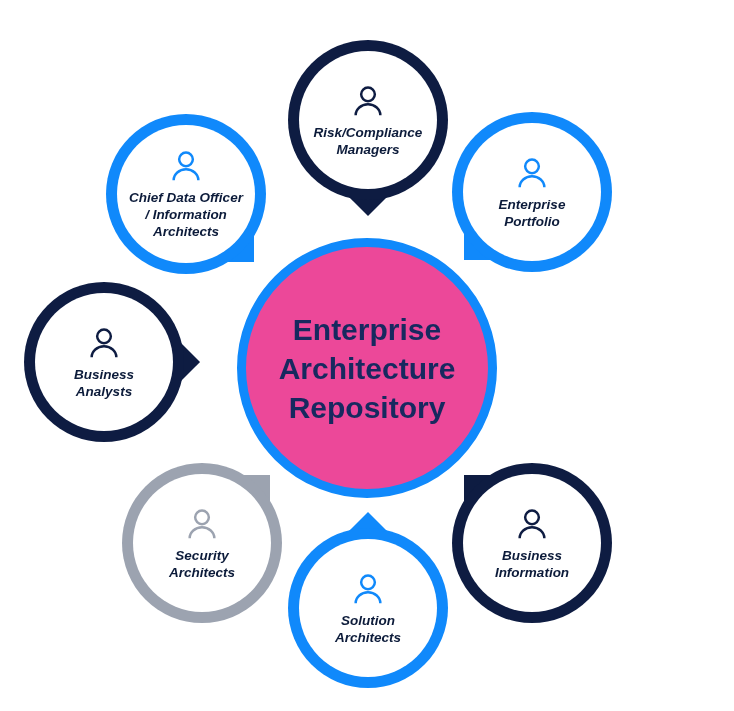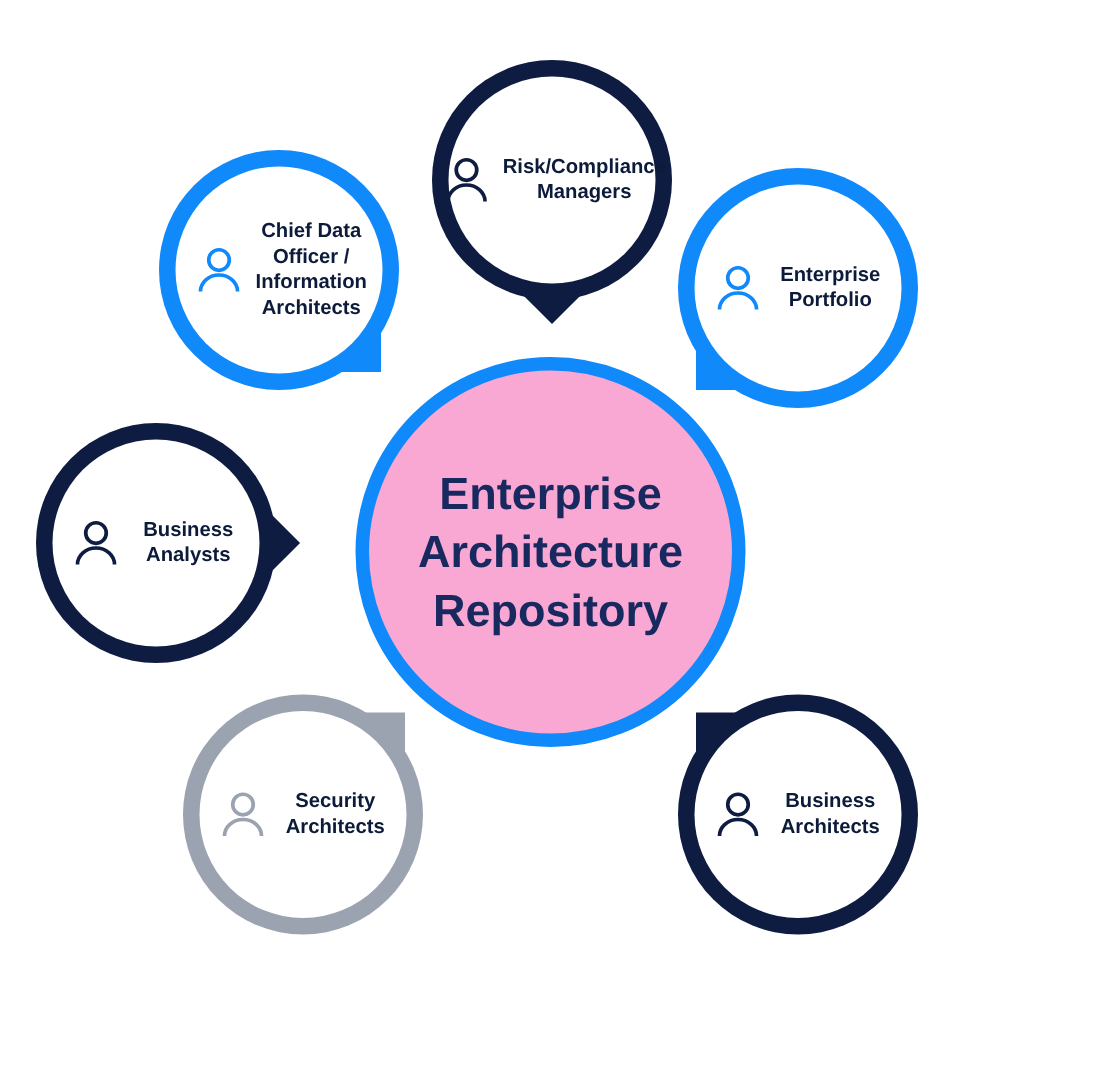--- a/index.html
+++ b/index.html
@@ -20,21 +20,21 @@
   
   .center-circle {
     position: absolute;
     left: 237px;
     top: 238px;
     width: 260px;
     height: 260px;
     box-sizing: border-box;
     border: 9px solid var(--blue);
     border-radius: 50%;
-    background: #f9a8d4;
+    background: #ec4899;
     display: flex;
     align-items: center;
     justify-content: center;
     z-index: 3;
   }
   .center-label {
     width: 205px;
     text-align: center;
     font-size: 30px;
     font-weight: bold;
@@ -59,26 +59,27 @@
     inset: 0;
     border-radius: 50%;
     z-index: 2;
   }
   .node .inner {
     position: absolute;
     inset: 11px;
     border-radius: 50%;
     background: #ffffff;
     display: flex;
-    flex-direction: row;
+    flex-direction: column;
     align-items: center;
     justify-content: center;
     gap: 5px;
     box-sizing: border-box;
     padding: 4px 10px;
+    font-style: italic;
   }
   .node .icon svg {
     width: 38px;
     height: 38px;
     display: block;
   }
   .node .label {
     font-size: 13.5px;
     font-weight: bold;
     line-height: 1.25;
@@ -101,21 +102,21 @@
   .theme-gray .icon { color: var(--gray); }
 
   
   .pos-top          { left: 288px; top: 40px;  }
   .pos-top-right    { left: 452px; top: 112px; }
   .pos-right        { left: 532px; top: 287px; }
   .pos-bottom-right { left: 452px; top: 463px; }
   .pos-bottom       { left: 288px; top: 528px; }
   .pos-bottom-left  { left: 122px; top: 463px; }
   .pos-left         { left: 24px;  top: 282px; }
-  .pos-top-left     { left: 106px; top: 100px; }
+  .pos-top-left     { left: 106px; top: 114px; }
 
   
   .pos-top .pointer          { left: 63px;  top: 135px; transform: rotate(45deg); }
   .pos-right .pointer        { left: -9px;  top: 63px;  transform: rotate(45deg); }
   .pos-bottom .pointer       { left: 63px;  top: -9px;  transform: rotate(45deg); }
   .pos-left .pointer         { left: 135px; top: 63px;  transform: rotate(45deg); }
   .pos-top-right .pointer    { left: 12px;  top: 114px; }
   .pos-bottom-right .pointer { left: 12px;  top: 12px;  }
   .pos-bottom-left .pointer  { left: 114px; top: 12px;  }
   .pos-top-left .pointer     { left: 114px; top: 114px; }
@@ -163,25 +164,39 @@
   <div class="node theme-navy pos-bottom-right">
     <div class="pointer"></div>
     <div class="ring">
       <div class="inner">
         <span class="icon">
           <svg viewBox="0 0 40 40">
               <circle cx="20" cy="13" r="7.2" fill="none" stroke="currentColor" stroke-width="2.6"></circle>
               <path d="M7 35 a13 11.5 0 0 1 26 0" fill="none" stroke="currentColor" stroke-width="2.6"></path>
             </svg>
         </span>
-        <span class="label">Business Architects</span>
-      </div>
-    </div>
-  </div>
-
+        <span class="label">Business Information</span>
+      </div>
+    </div>
+  </div>
+
+  <div class="node theme-blue pos-bottom">
+    <div class="pointer"></div>
+    <div class="ring">
+      <div class="inner">
+        <span class="icon">
+          <svg viewBox="0 0 40 40">
+              <circle cx="20" cy="13" r="7.2" fill="none" stroke="currentColor" stroke-width="2.6"></circle>
+              <path d="M7 35 a13 11.5 0 0 1 26 0" fill="none" stroke="currentColor" stroke-width="2.6"></path>
+            </svg>
+        </span>
+        <span class="label">Solution Architects</span>
+      </div>
+    </div>
+  </div>
 
   <div class="node theme-navy pos-left">
     <div class="pointer"></div>
     <div class="ring">
       <div class="inner">
         <span class="icon">
           <svg viewBox="0 0 40 40">
               <circle cx="20" cy="13" r="7.2" fill="none" stroke="currentColor" stroke-width="2.6"></circle>
               <path d="M7 35 a13 11.5 0 0 1 26 0" fill="none" stroke="currentColor" stroke-width="2.6"></path>
             </svg>

